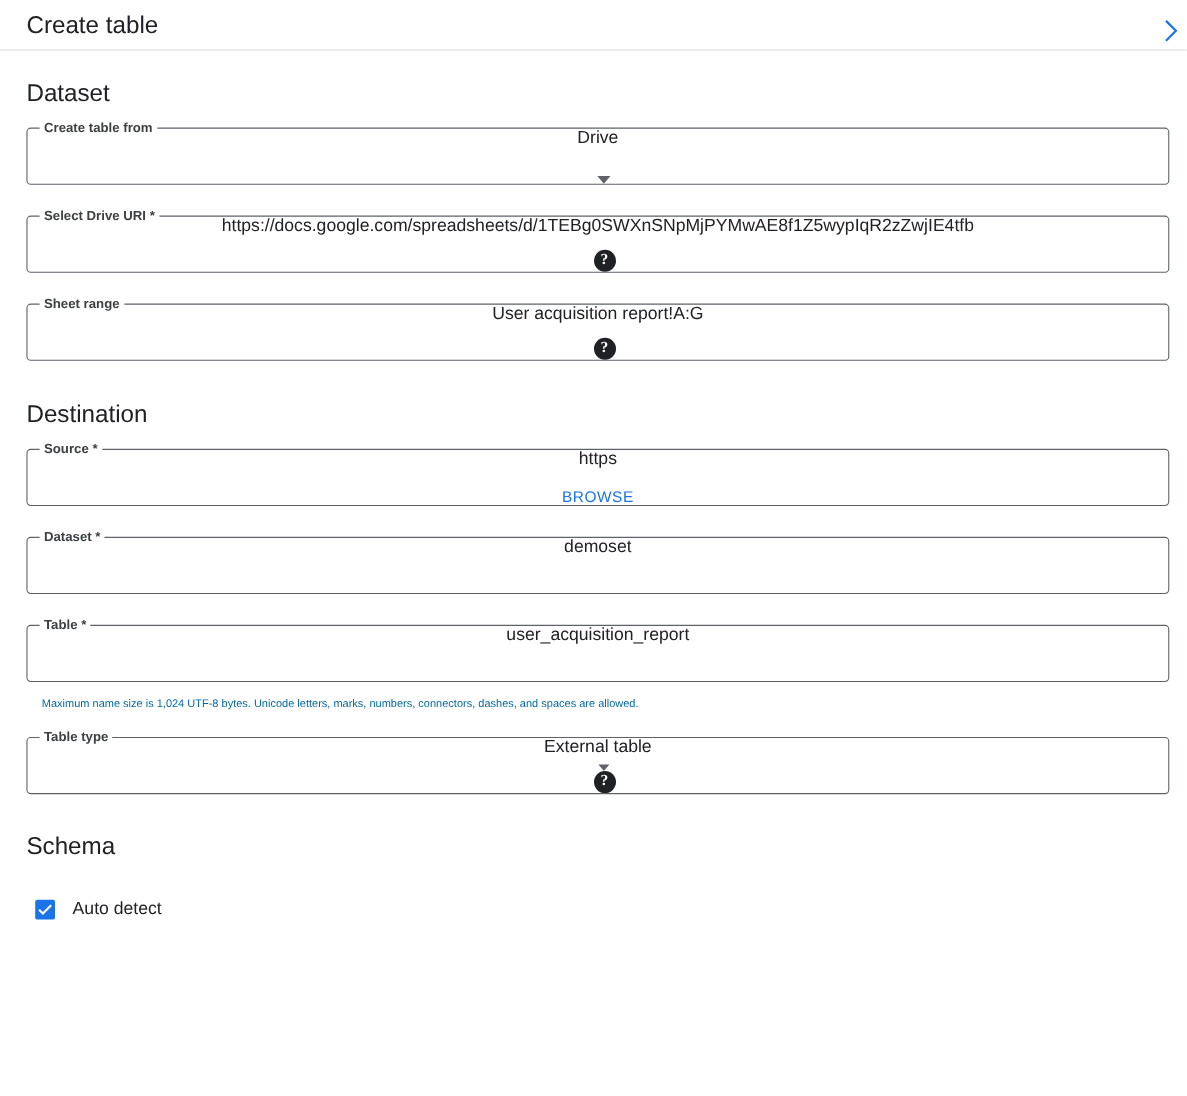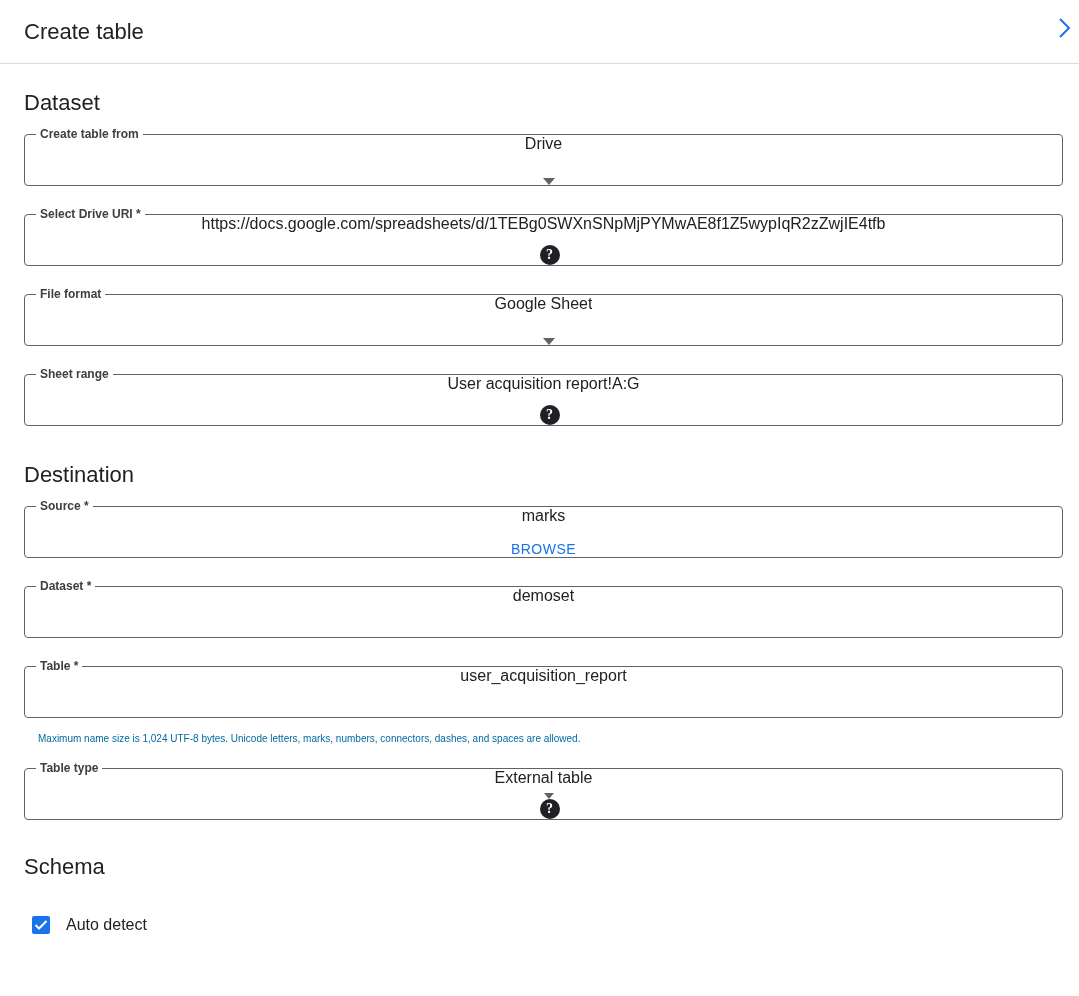--- a/index.html
+++ b/index.html
@@ -8,21 +8,21 @@
     width: 1079px; height: 996px;
     background: #ffffff;
     font-family: "Liberation Sans", sans-serif;
     color: #202124;
     overflow: hidden;
   }
 
   
   .header {
     position: relative;
-    height: 64px;
+    height: 46px;
     border-bottom: 1px solid #dadce0;
     display: flex;
     align-items: center;
     padding: 0 16px 0 24px;
   }
   .header-title {
     font-size: 22px;
     font-weight: 400;
     color: #202124;
     letter-spacing: 0;
@@ -178,37 +178,32 @@
     <span class="field-value">Drive</span>
     <span class="caret"></span>
   </div>
 
   <div class="field">
     <span class="field-label">Select Drive URI *</span>
     <span class="field-value">https://docs.google.com/spreadsheets/d/1TEBg0SWXnSNpMjPYMwAE8f1Z5wypIqR2zZwjIE4tfb</span>
     <span class="help-icon">?</span>
   </div>
 
-  <div class="field">
-    <span class="field-label">File format</span>
-    <span class="field-value">Google Sheet</span>
-    <span class="caret"></span>
-  </div>
 
   <div class="field">
     <span class="field-label">Sheet range</span>
     <span class="field-value">User acquisition report!A:G</span>
     <span class="help-icon">?</span>
   </div>
 
   <h2 class="section-title destination">Destination</h2>
 
   <div class="field">
     <span class="field-label">Source *</span>
-    <span class="field-value">marks</span>
+    <span class="field-value">https</span>
     <span class="browse-link">BROWSE</span>
   </div>
 
   <div class="field">
     <span class="field-label">Dataset *</span>
     <span class="field-value">demoset</span>
   </div>
 
   <div class="field tight">
     <span class="field-label">Table *</span>

